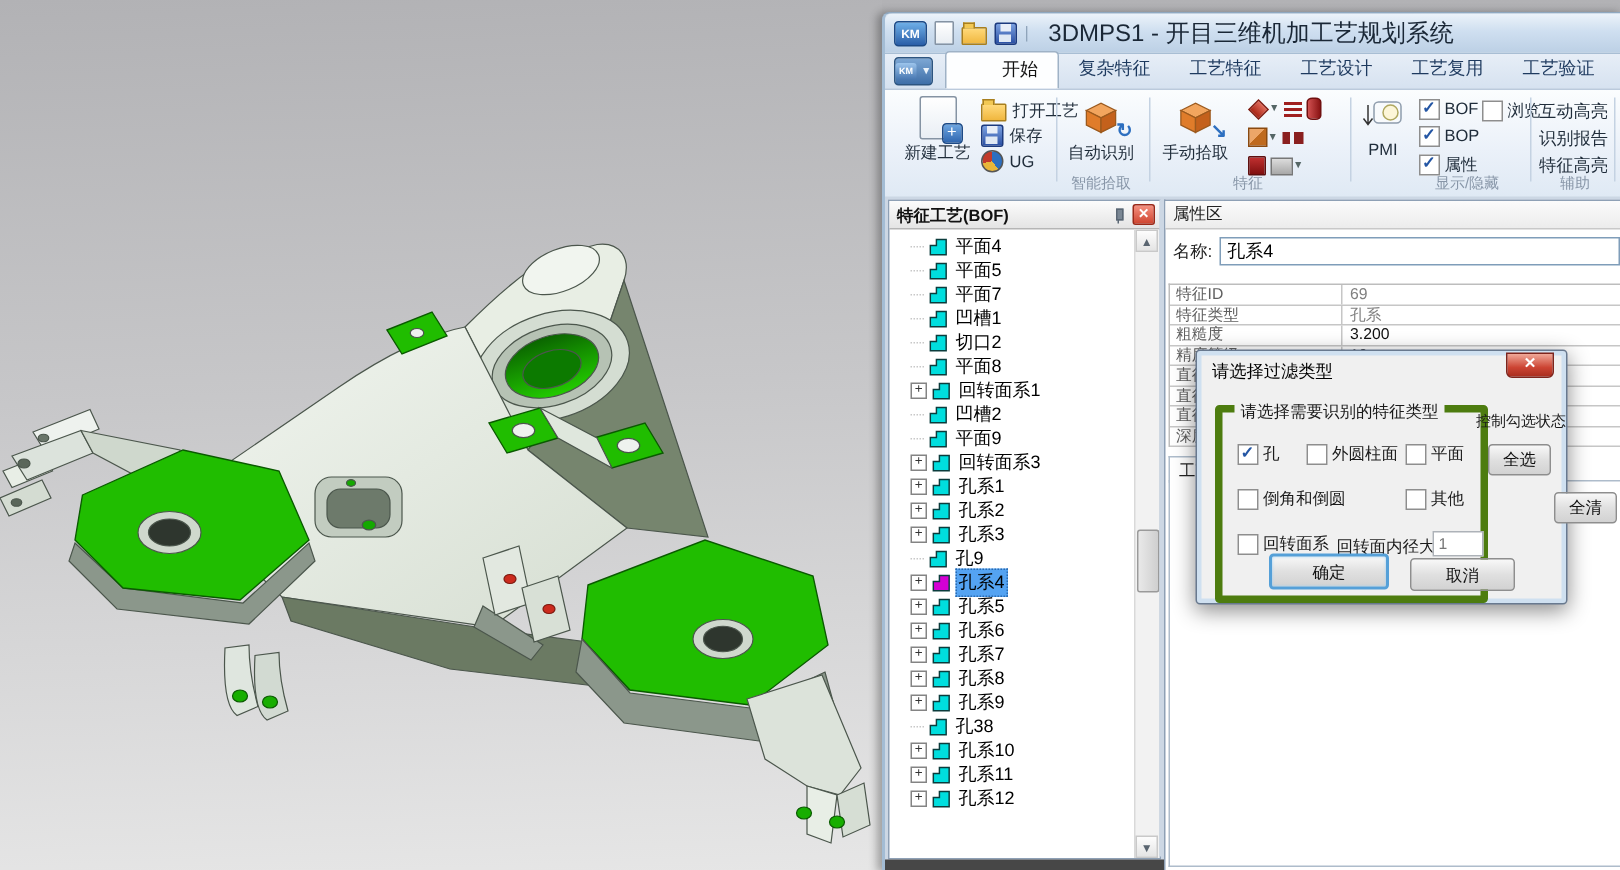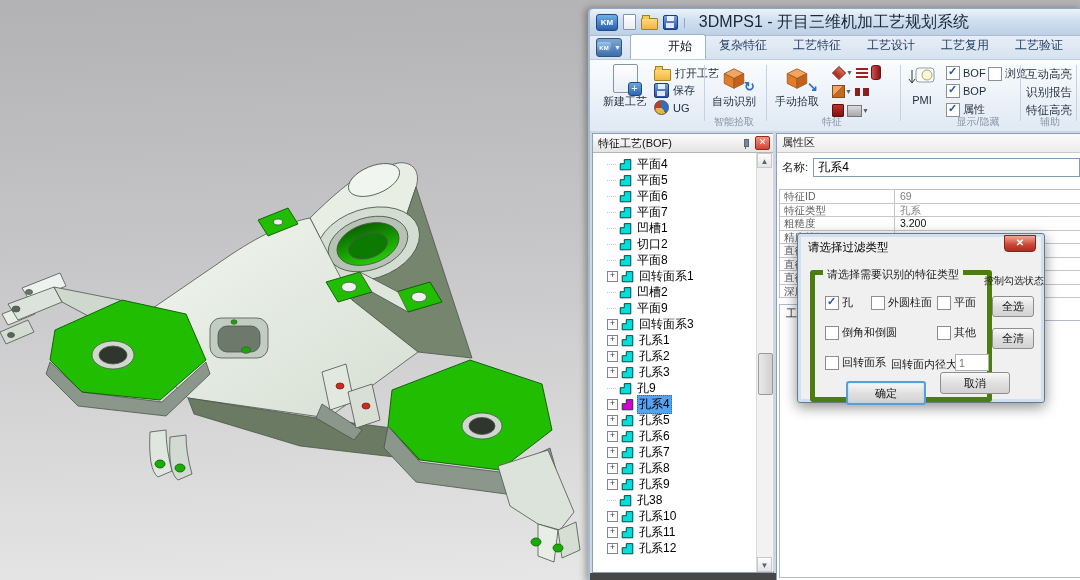--- a/index.html
+++ b/index.html
@@ -65,21 +65,21 @@
   .d-bars{width:12px;height:10px;background:repeating-linear-gradient(#a02020 0 2px,transparent 2px 4px);}
   .d-cyl{width:8px;height:13px;background:linear-gradient(90deg,#d05050,#8a1414);border-radius:4px/3px;border:1px solid #701010;}
   .d-box{width:11px;height:11px;background:linear-gradient(135deg,#eca668 45%,#bf6a1e 45%);border:1px solid #8a4a10;}
   .d-pair{width:14px;height:8px;background:linear-gradient(90deg,#8a1f1f 0 5px,#00000000 5px 8px,#8a1f1f 8px 14px);}
   .d-cube{width:10px;height:11px;background:linear-gradient(#c03030,#801010);border:1px solid #5e0f0f;border-radius:1px;}
   .d-gray{width:13px;height:10px;background:linear-gradient(#dcdcdc,#a8a8a8);border:1px solid #777;}
   
   .client{position:absolute;left:0;top:122px;right:0;bottom:0;background:#ccd7e4;}
   .tree-panel{position:absolute;left:2px;top:2px;width:180px;height:438px;background:#fff;border:1px solid #8ea0b5;display:flex;flex-direction:column;}
   .tpanel-h{height:18px;flex:none;display:flex;align-items:center;gap:4px;padding:0 3px 0 5px;
-    background:linear-gradient(#fcfcfc,#e4e4e4);border-bottom:1px solid #b5b5b5;font-size:11px;color:#111;}
+    background:linear-gradient(#fcfcfc,#e4e4e4);border-bottom:1px solid #b5b5b5;font-size:11px;color:#111;font-weight:bold;}
   .tpanel-h .sp{flex:1;}
   .pin{width:11px;height:11px;position:relative;}
   .pin::before{content:'';position:absolute;left:4px;top:1px;width:3px;height:6px;background:#7a8794;border:1px solid #5a6774;}
   .pin::after{content:'';position:absolute;left:5px;top:8px;width:1px;height:3px;background:#5a6774;}
   .tclose{width:13px;height:12px;border-radius:2px;background:linear-gradient(#f59080,#cf4530);border:1px solid #9a2818;
     color:#fff;font-size:9px;line-height:11px;text-align:center;}
   .tree-body{position:relative;flex:1;overflow:hidden;}
   #tree-items{position:absolute;left:0;top:3px;right:16px;}
   .trow{display:flex;align-items:center;gap:3px;height:16px;padding-left:14px;white-space:nowrap;}
   .exp{width:9px;height:9px;flex:none;border:1px solid #848484;background:#fff;font-size:9px;line-height:7px;text-align:center;color:#333;}
@@ -116,21 +116,21 @@
     color:#fff;font-size:10px;line-height:13px;text-align:center;font-weight:bold;}
   .dlg-group{position:absolute;left:12px;top:36px;width:172px;height:122px;border:5px solid #4d7c0f;border-radius:3px;}
   .dlg-legend{position:absolute;left:8px;top:-8px;background:#f0f0f0;padding:0 4px;font-size:11px;color:#1a1a1a;white-space:nowrap;}
   .dcb{position:absolute;display:flex;align-items:center;gap:3px;font-size:11px;color:#1a1a1a;white-space:nowrap;}
   .dlg-inner-label{position:absolute;font-size:11px;color:#1a1a1a;white-space:nowrap;}
   .dlg-input{position:absolute;width:26px;height:15px;border:1px solid #adb2b8;font-size:10.5px;color:#777;padding:0 3px;font-family:"Liberation Sans",sans-serif;}
   .ctl-label{position:absolute;left:186px;top:40px;font-size:10px;color:#1a1a1a;white-space:nowrap;}
   .dbtn{position:absolute;height:20px;border:1px solid #8e8e8e;border-radius:3px;font-size:11px;color:#111;
     background:linear-gradient(#f8f8f8,#e0e0e0 50%,#d2d2d2);display:flex;align-items:center;justify-content:center;}
   .dbtn.small{width:40px;height:19px;left:194px;}
-  .dbtn.ok{left:48px;top:135px;width:76px;border:2px solid #55a0d8;box-shadow:inset 0 0 2px #9fd0f2;margin-top:12px;}
+  .dbtn.ok{left:48px;top:135px;width:76px;border:2px solid #55a0d8;box-shadow:inset 0 0 2px #9fd0f2;}
   .dbtn.cancel{left:142px;top:138px;width:68px;}
 </style>
 </head>
 <body>
 
 <div id="viewport">
   <svg id="part-svg" width="588" height="580" viewBox="0 0 588 580">
     <defs>
       <linearGradient id="gLight" x1="0" y1="0" x2="1" y2="1">
         <stop offset="0" stop-color="#f2f6f0"></stop>
@@ -381,27 +381,20 @@
               <svg class="ficon" viewBox="0 0 16 16">
                 <path d="M1.5 14.5 L1.5 7 L6.5 7 L6.5 2 L14.5 2 L14.5 14.5 Z" fill="#00dede" stroke="#0b3c3c" stroke-width="1.2"></path>
               </svg>
               <span class="tlabel">平面5</span>
             </div>
             <div class="trow">
               <span class="exp blank"></span>
               <svg class="ficon" viewBox="0 0 16 16">
                 <path d="M1.5 14.5 L1.5 7 L6.5 7 L6.5 2 L14.5 2 L14.5 14.5 Z" fill="#00dede" stroke="#0b3c3c" stroke-width="1.2"></path>
               </svg>
-              <span class="tlabel">平面6</span>
-            </div>
-            <div class="trow">
-              <span class="exp blank"></span>
-              <svg class="ficon" viewBox="0 0 16 16">
-                <path d="M1.5 14.5 L1.5 7 L6.5 7 L6.5 2 L14.5 2 L14.5 14.5 Z" fill="#00dede" stroke="#0b3c3c" stroke-width="1.2"></path>
-              </svg>
               <span class="tlabel">平面7</span>
             </div>
             <div class="trow">
               <span class="exp blank"></span>
               <svg class="ficon" viewBox="0 0 16 16">
                 <path d="M1.5 14.5 L1.5 7 L6.5 7 L6.5 2 L14.5 2 L14.5 14.5 Z" fill="#00dede" stroke="#0b3c3c" stroke-width="1.2"></path>
               </svg>
               <span class="tlabel">凹槽1</span>
             </div>
             <div class="trow">
@@ -630,16 +623,16 @@
     <span class="dcb" style="left:10px;top:80px;">
       <span class="cb"></span>
       <span>回转面系</span>
     </span>
     <span class="dlg-inner-label" style="left:76px;top:82px;">回转面内径大于</span>
     <input class="dlg-input" style="left: 140px; top: 79px;" value="1">
   </div>
 
   <span class="ctl-label">控制勾选状态</span>
   <span class="dbtn small" style="top:62px;">全选</span>
-  <span class="dbtn small" style="top:94px;">全清</span>
+  <span class="dbtn small" style="top:94px;margin-left:44px;">全清</span>
   <span class="dbtn ok">确定</span>
   <span class="dbtn cancel">取消</span>
 </div>
 
 </body></html>

